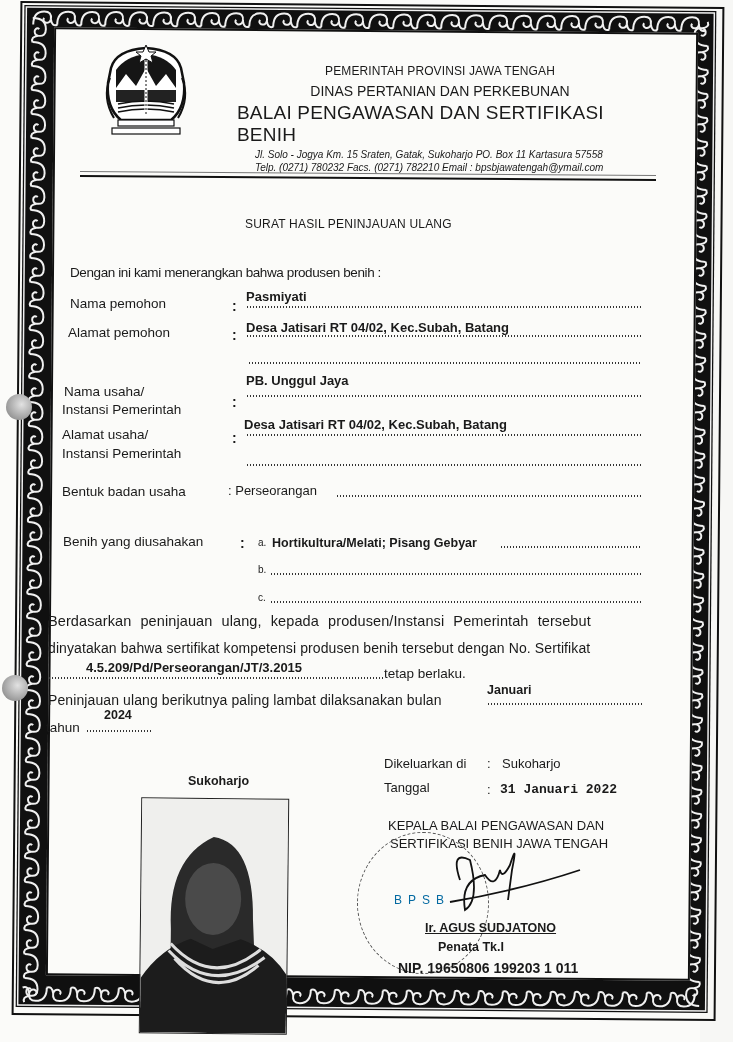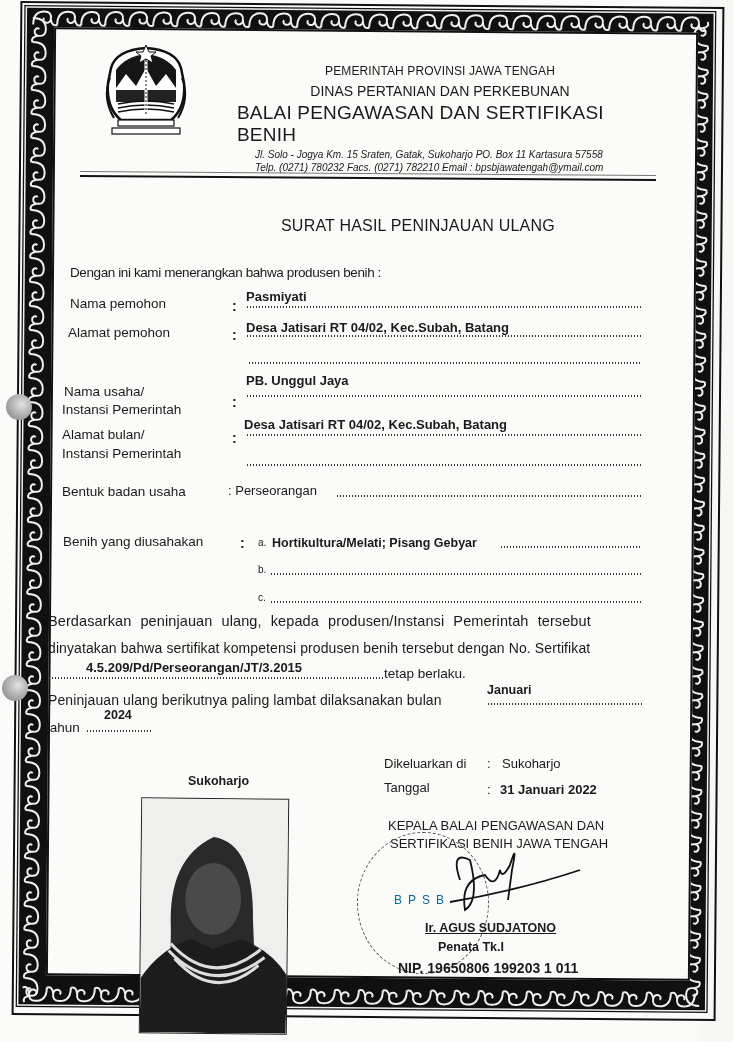--- a/index.html
+++ b/index.html
@@ -42,21 +42,21 @@
     .logo { position: absolute; left: 96px; top: 38px; width: 100px; height: 100px; }
     .hdr { position: absolute; left: 230px; top: 64px; width: 420px; text-align: center; }
     .hdr .l1 { font-size: 12px; letter-spacing: 0.1px; }
     .hdr .l2 { font-size: 14px; margin-top: 5px; }
     .hdr .l3 { font-size: 19px; margin-top: 3px; text-align: left; margin-left: 7px; letter-spacing: 0.2px; }
     .hdr .l4, .hdr .l5 { font-size: 10px; text-align: left; margin-left: 25px; margin-top: 3px; font-style: italic; }
     .hdr .l5 { margin-top: 2px; }
     .rule1 { position: absolute; left: 80px; top: 173px; width: 576px; height: 1px; background: #777; transform: rotate(0.4deg); }
     .rule2 { position: absolute; left: 80px; top: 177px; width: 576px; height: 2px; background: #111; transform: rotate(0.4deg); }
 
-    .title { position: absolute; left: 245px; top: 217px; font-size: 16px; letter-spacing: 0.2px; margin-left: 36px; }
+    .title { position: absolute; left: 245px; top: 217px; font-size: 12px; letter-spacing: 0.2px; }
     .intro { position: absolute; left: 70px; top: 265px; font-size: 13.5px; letter-spacing: -0.4px; }
 
     .lbl { position: absolute; font-size: 13.5px; }
     .colon { position: absolute; font-size: 14px; font-weight: bold; }
     .val { position: absolute; font-size: 13px; font-weight: bold; }
     .dots {
       position: absolute; height: 2px;
       background-image: radial-gradient(circle, #333 0.7px, transparent 0.8px);
       background-size: 3px 2px; background-repeat: repeat-x;
     }
@@ -265,21 +265,21 @@
   <div class="val" style="left:246px; top:320px;">Desa Jatisari RT 04/02, Kec.Subah, Batang</div>
   <div class="dots" style="left:246px; top:335px; width:395px;"></div>
   <div class="dots" style="left:248px; top:362px; width:393px;"></div>
 
   <div class="lbl" style="left:64px; top:384px;">Nama usaha/</div>
   <div class="lbl" style="left:62px; top:402px;">Instansi Pemerintah</div>
   <div class="colon" style="left:232px; top:394px;">:</div>
   <div class="val" style="left:246px; top:373px;">PB. Unggul Jaya</div>
   <div class="dots" style="left:246px; top:395px; width:395px;"></div>
 
-  <div class="lbl" style="left:62px; top:427px;">Alamat bulan/</div>
+  <div class="lbl" style="left:62px; top:427px;">Alamat usaha/</div>
   <div class="lbl" style="left:62px; top:446px;">Instansi Pemerintah</div>
   <div class="colon" style="left:232px; top:430px;">:</div>
   <div class="val" style="left:244px; top:417px;">Desa Jatisari RT 04/02, Kec.Subah, Batang</div>
   <div class="dots" style="left:246px; top:434px; width:395px;"></div>
   <div class="dots" style="left:246px; top:464px; width:395px;"></div>
 
   <div class="lbl" style="left:62px; top:484px;">Bentuk badan usaha</div>
   <div class="val" style="left:228px; top:483px; font-weight:normal;">
     <span>: Perseorangan</span>
   </div>
@@ -306,21 +306,21 @@
   <div class="dots" style="left:487px; top:703px; width:155px;"></div>
   <div class="small" style="left:46px; top:720px; font-size:13.5px;">tahun</div>
   <div class="val" style="left:104px; top:708px; font-size:12.5px;">2024</div>
   <div class="dots" style="left:86px; top:730px; width:66px;"></div>
 
   <div class="small" style="left:384px; top:756px;">Dikeluarkan di</div>
   <div class="small" style="left:487px; top:756px;">:</div>
   <div class="small" style="left:502px; top:756px;">Sukoharjo</div>
   <div class="small" style="left:384px; top:780px;">Tanggal</div>
   <div class="small" style="left:487px; top:782px;">:</div>
-  <div class="val" style="left:500px; top:782px;">31 Januari 2022</div>
+  <div class="val" style="left:500px; top:782px;font-family:Liberation Mono, monospace;">31 Januari 2022</div>
 
   <div class="val" style="left:188px; top:774px; font-size:12.5px;">Sukoharjo</div>
   <div class="photo">
     <svg viewBox="0 0 146 234" width="146" height="234">
       <rect x="0" y="0" width="146" height="234" fill="#efefed"></rect>
       <path d="M30 130 Q26 60 72 38 Q112 44 112 120 L114 160 L30 160 Z" fill="#2a2a2a"></path>
       <ellipse cx="72" cy="100" rx="28" ry="36" fill="#4a4a4a"></ellipse>
       <path d="M0 234 L0 180 Q20 150 50 140 L72 150 L100 140 Q130 150 146 175 L146 234 Z" fill="#1c1c1c"></path>
       <path d="M30 145 Q72 190 120 150 M28 152 Q72 198 124 158 M34 160 Q74 204 118 166" stroke="#ddd" stroke-width="3" fill="none"></path>
     </svg>

